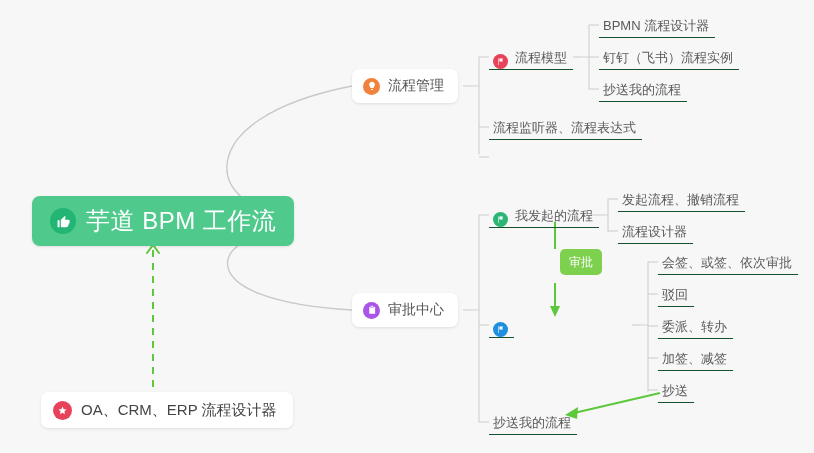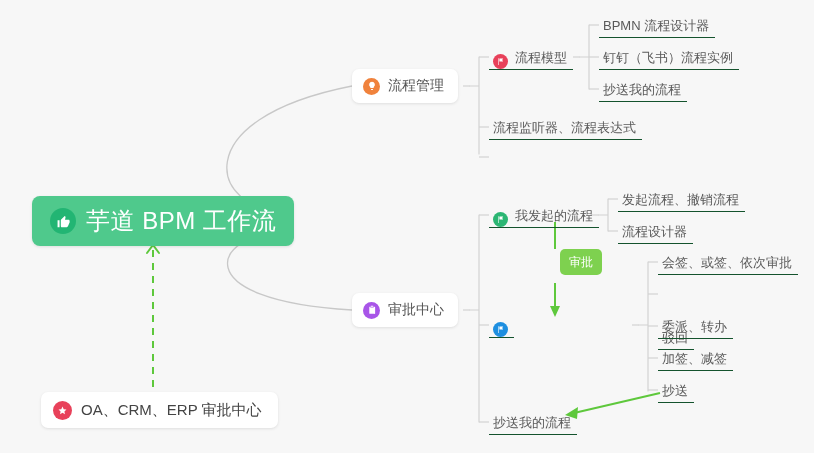--- a/index.html
+++ b/index.html
@@ -249,21 +249,21 @@
     <span class="icon icon-sm" style="background:#1e8fe0;">
       <svg width="9" height="9" viewBox="0 0 24 24" fill="#ffffff">
         <path d="M6 3h1.6v18H6zM9 4h10l-2.4 4L19 12H9z"></path>
       </svg>
     </span>
   </div>
 
   <div class="node topic" style="left:658px; top:249px;">
     <span class="label">会签、或签、依次审批</span>
   </div>
-  <div class="node topic" style="left:658px; top:281px;margin-top:43px;">
+  <div class="node topic" style="left:658px; top:281px;">
     <span class="label">驳回</span>
   </div>
   <div class="node topic" style="left:658px; top:313px;">
     <span class="label">委派、转办</span>
   </div>
   <div class="node topic" style="left:658px; top:345px;">
     <span class="label">加签、减签</span>
   </div>
   <div class="node topic" style="left:658px; top:377px;">
     <span class="label">抄送</span>
@@ -272,16 +272,16 @@
   <div class="node topic" style="left:489px; top:409px;">
     <span class="label">抄送我的流程</span>
   </div>
 
   <div class="node note" style="left:41px; top:392px;">
     <span class="icon icon-note">
       <svg width="11" height="11" viewBox="0 0 24 24" fill="#ffffff">
         <path d="M12 3.5l2.6 5.6 6.1.7-4.5 4.2 1.2 6-5.4-3-5.4 3 1.2-6L3.3 9.8l6.1-.7z"></path>
       </svg>
     </span>
-    <span class="label">OA、CRM、ERP 审批中心</span>
+    <span class="label">OA、CRM、ERP 流程设计器</span>
   </div>
 
 </div>
 
 </body></html>

